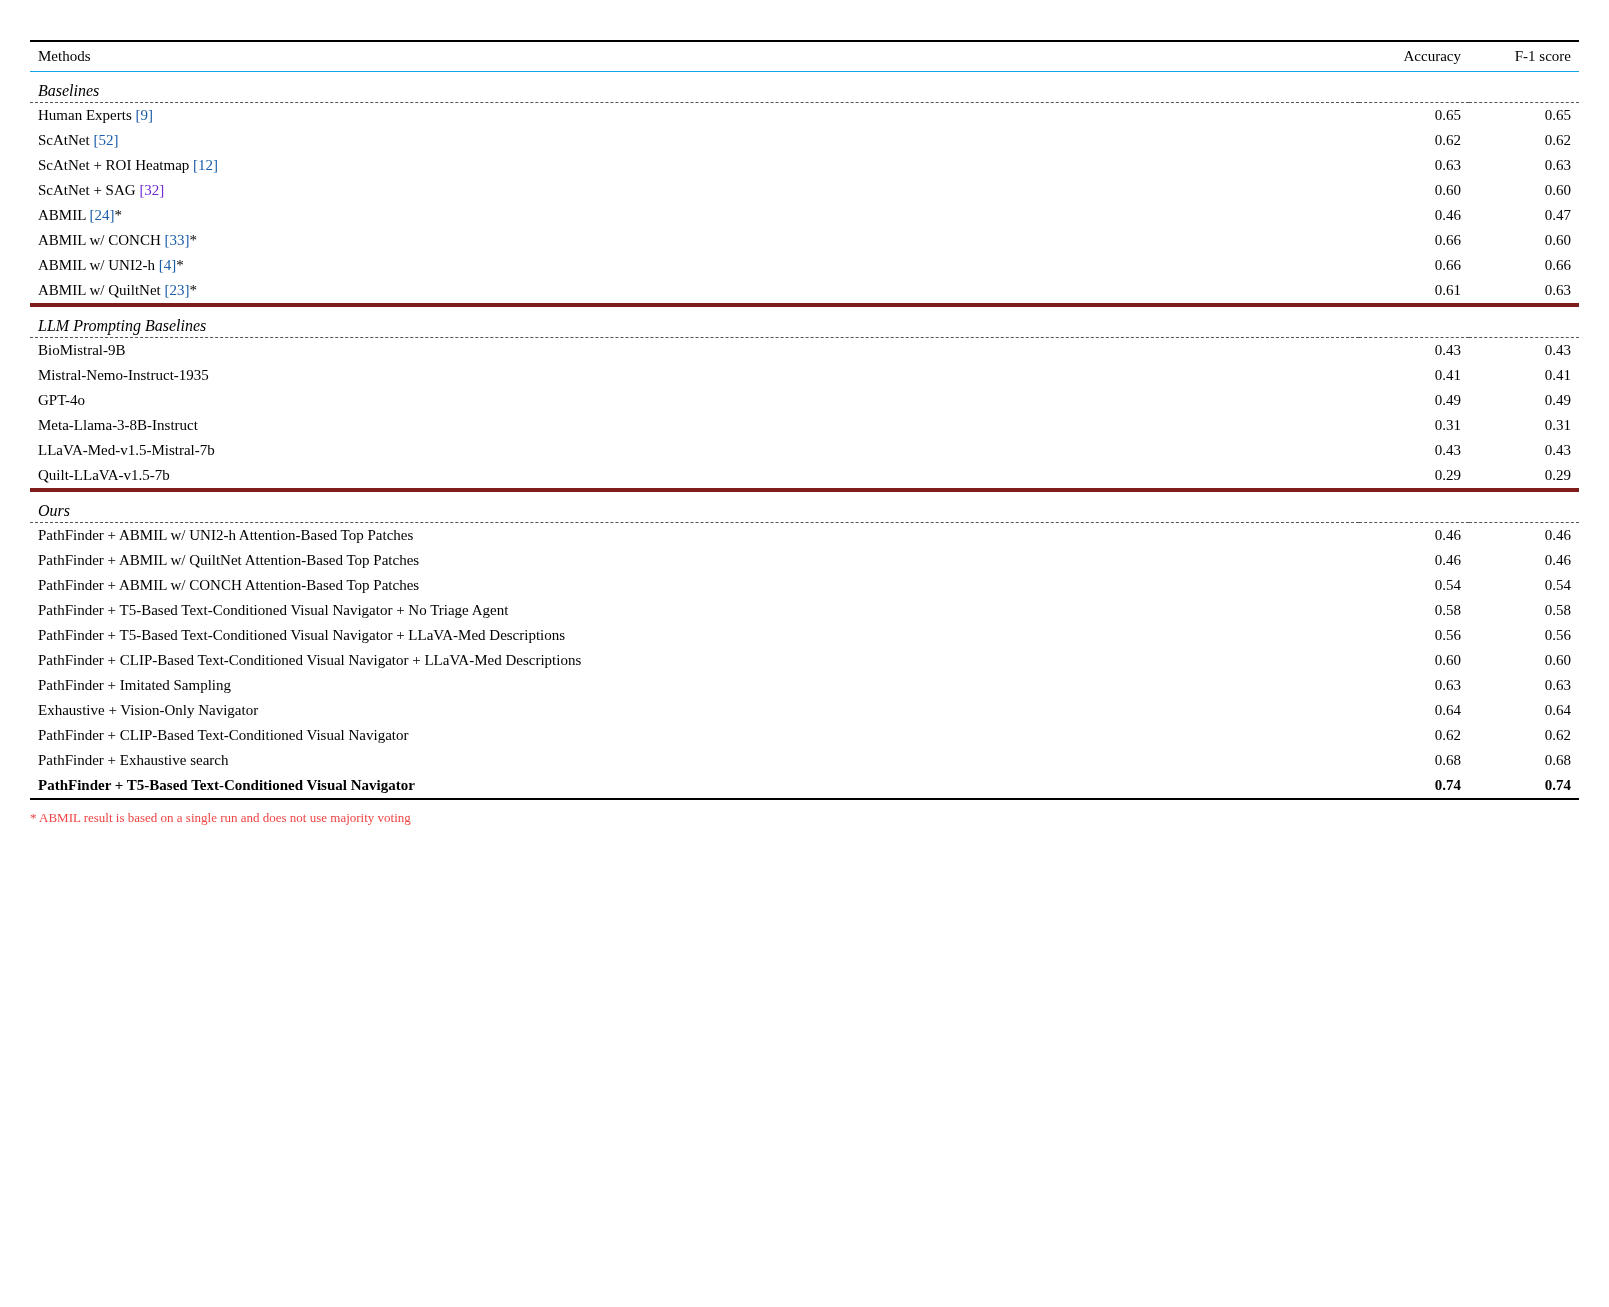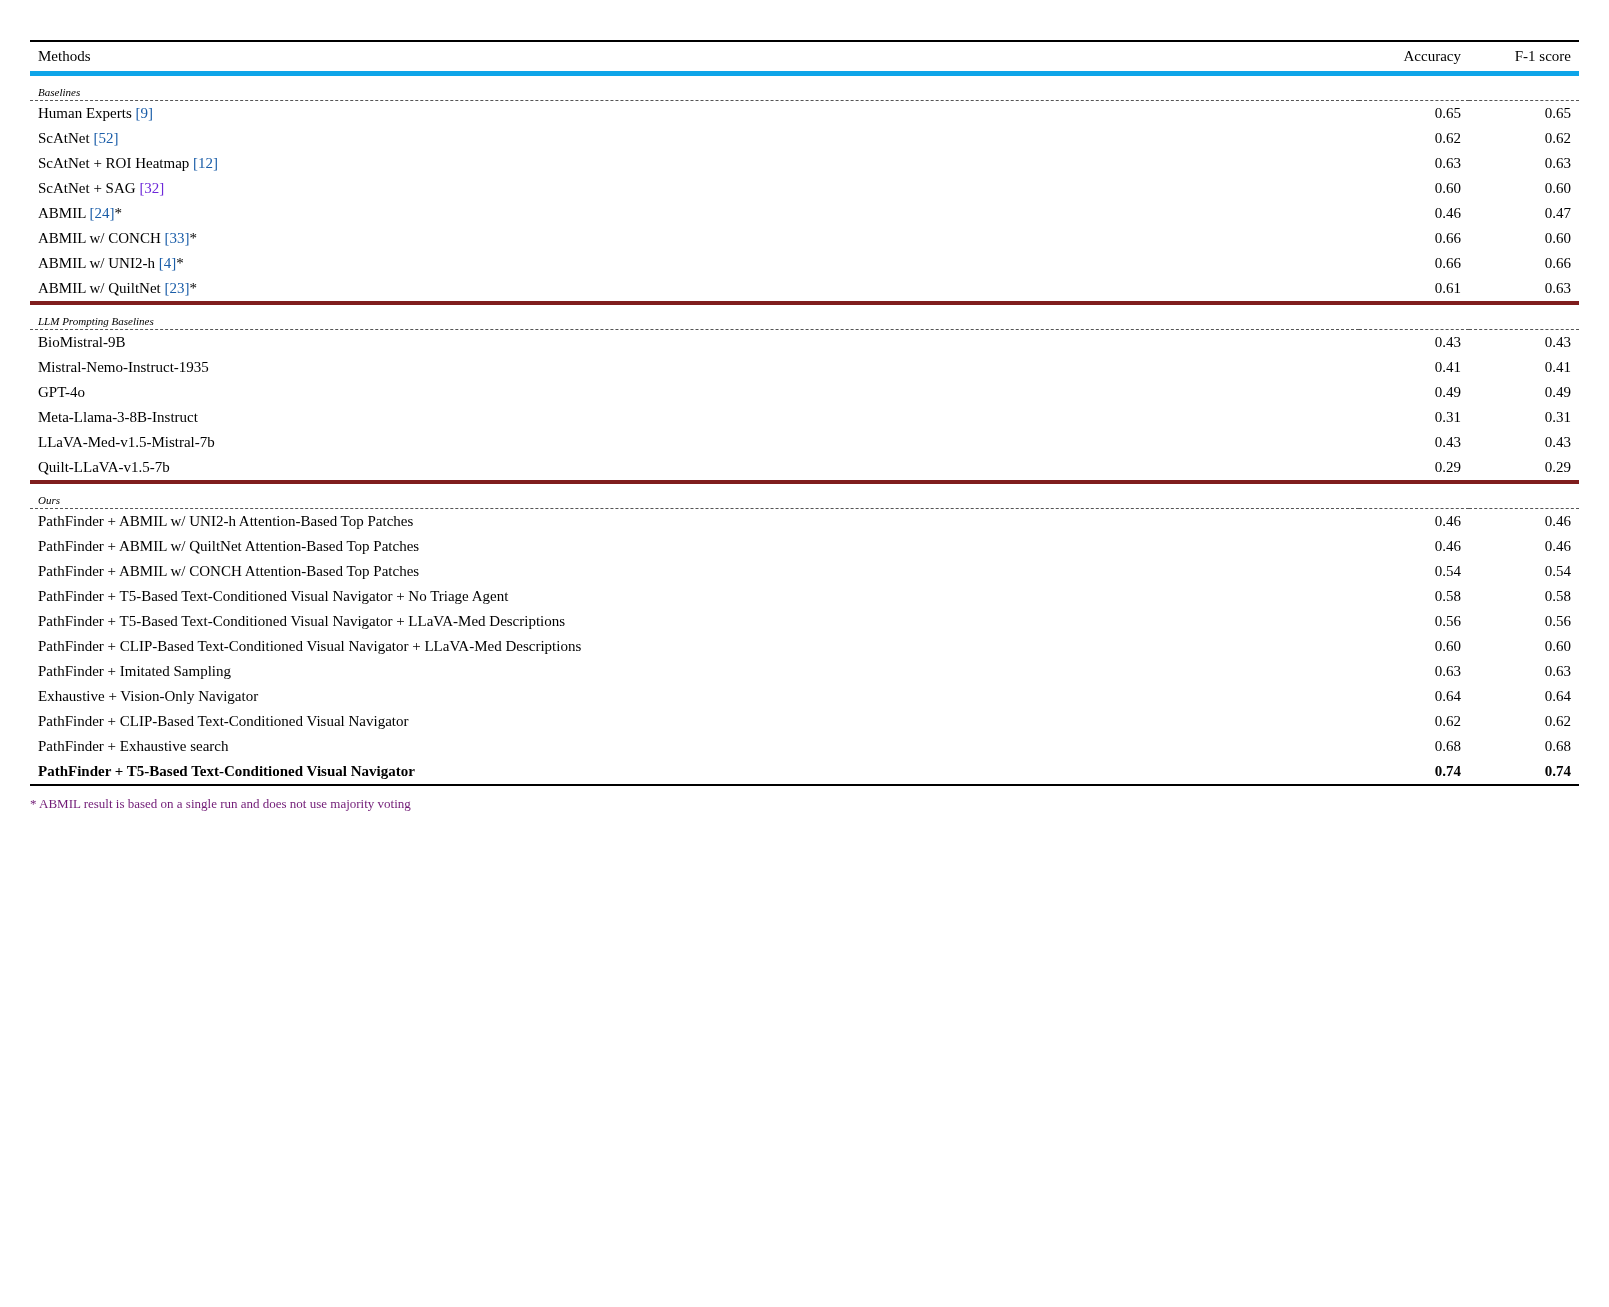--- a/index.html
+++ b/index.html
@@ -20,59 +20,59 @@
     table {
       width: 100%;
       border-collapse: collapse;
     }
     thead th {
       font-weight: normal;
       font-size: 15px;
       padding: 6px 8px 6px 8px;
       text-align: left;
       border-top: 2px solid #000;
-      border-bottom: 5px solid #0ea5e9;
+      border-bottom: 1px solid #0ea5e9;
     }
     thead th.num-col {
       text-align: right;
       width: 110px;
     }
     tbody td {
       padding: 4px 8px;
       vertical-align: middle;
       font-size: 15px;
     }
     tbody td.num-col {
       text-align: right;
       width: 110px;
     }
     .section-header td {
       font-style: italic;
       padding-top: 10px;
       padding-bottom: 2px;
-      font-size: 11px;
+      font-size: 16px;
     }
     .dashed-row td {
       border-top: 1px dashed #555;
       padding-top: 4px;
       margin-top: 9px;
     }
     .section-solid-top td {
       border-top: 4px solid #7f1d1d;
     }
     .bold-row td {
       font-weight: bold;
     }
     .last-row td {
       border-bottom: 2px solid #000;
     }
     .footnote {
       font-size: 13px;
       margin-top: 10px;
-      color: #701a75;
+      color: #ef4444;
     }
   </style>
 </head>
 <body>
 
 <div class="table-container">
   <table>
     <thead>
       <tr>
         <th>Methods</th>

